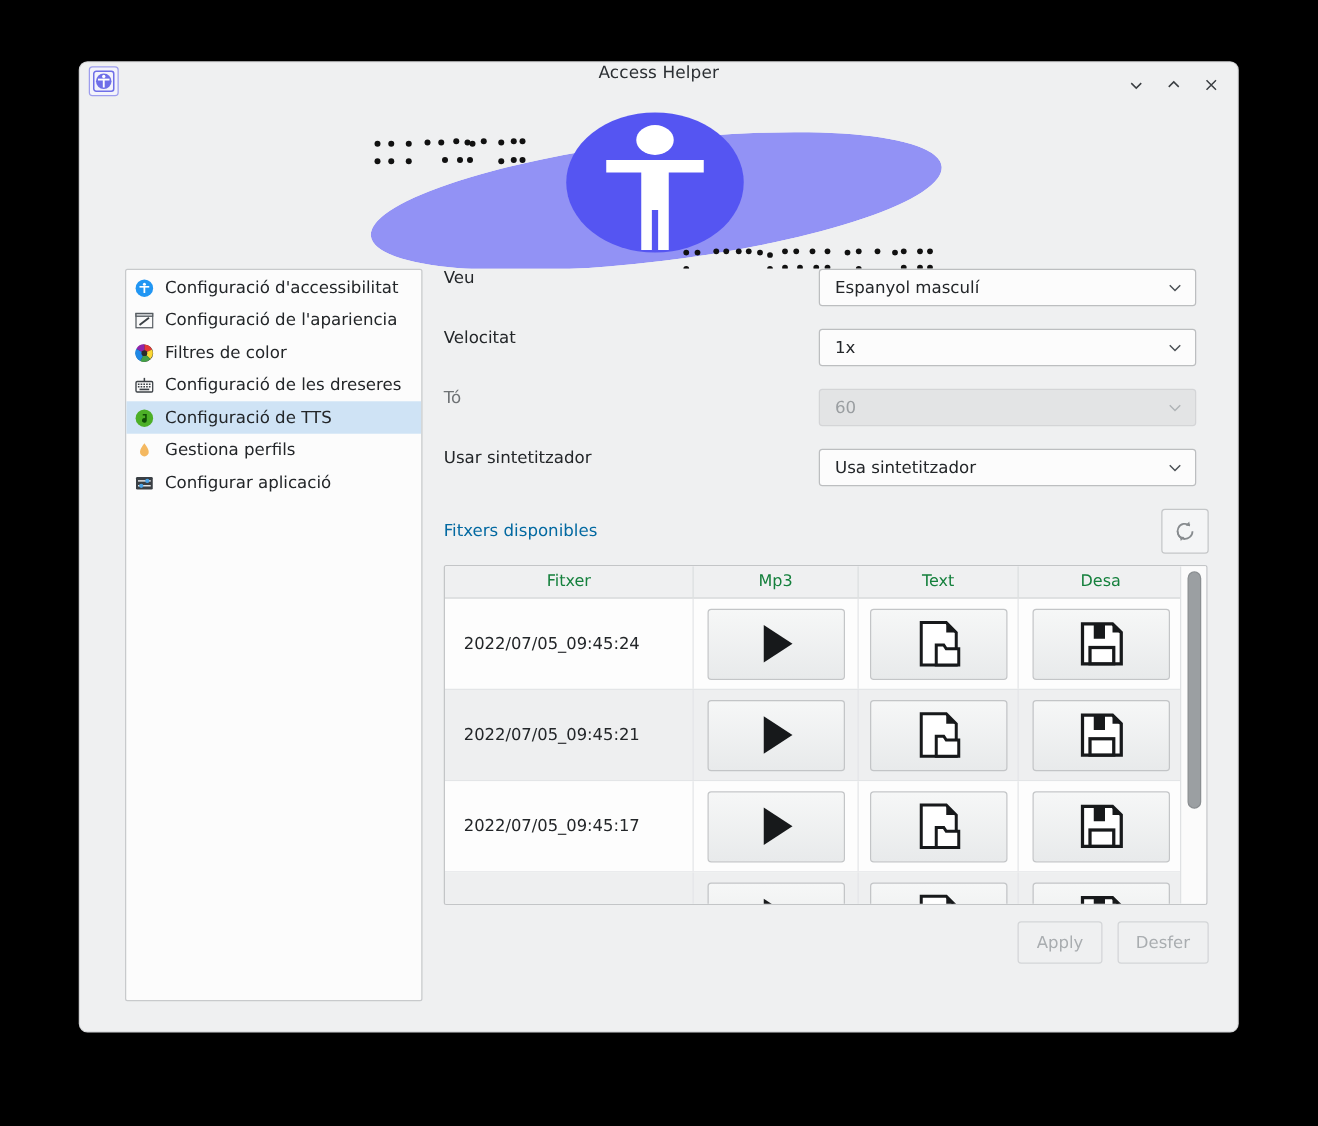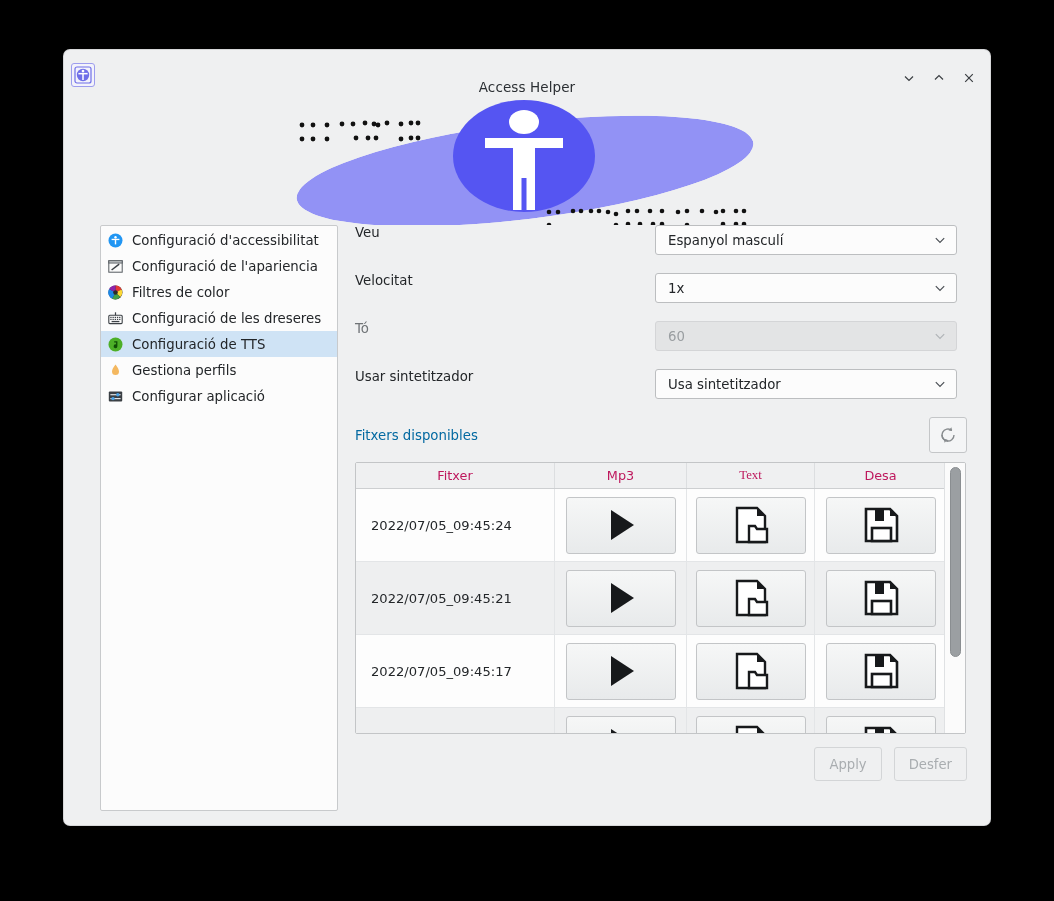--- a/index.html
+++ b/index.html
@@ -21,22 +21,21 @@
     box-shadow: 0 0 0 1px #d6d7d9;
     overflow: hidden;
   }
 
   
   .titlebar {
     position: relative;
     height: 35px;
     background: #eff0f1;
     display: flex;
-    align-items: flex-end;
-    margin-top: 10px;
+    align-items: flex-start;
   }
   .app-icon {
     position: absolute;
     left: 7px; top: 3px;
     width: 24px; height: 24px;
     border: 1px solid #9d9dee;
     border-radius: 3px;
     background: #f3f3fb;
     display: flex; align-items: center; justify-content: center;
   }
@@ -209,26 +208,26 @@
   }
   .thead {
     display: flex;
     height: 26px;
     background: #eff0f1;
     border-bottom: 1px solid #cdcfd1;
   }
   .th {
     display: flex; align-items: center; justify-content: center;
     font-size: 12.8px;
-    color: #be185d;
+    color: #15803d;
     border-right: 1px solid #dcdee0;
   }
   .col-file { width: 199px; }
   .col-mp3  { width: 132px; }
-  .col-text { width: 128px; font-family: Liberation Serif, serif; }
+  .col-text { width: 128px; }
   .col-save { width: 131px; border-right: none !important; }
 
   .trow {
     display: flex;
     height: 73px;
     border-bottom: 1px solid #e3e5e7;
     background: #fdfdfd;
   }
   .trow.alt { background: #eeeff0; }
   .td {

